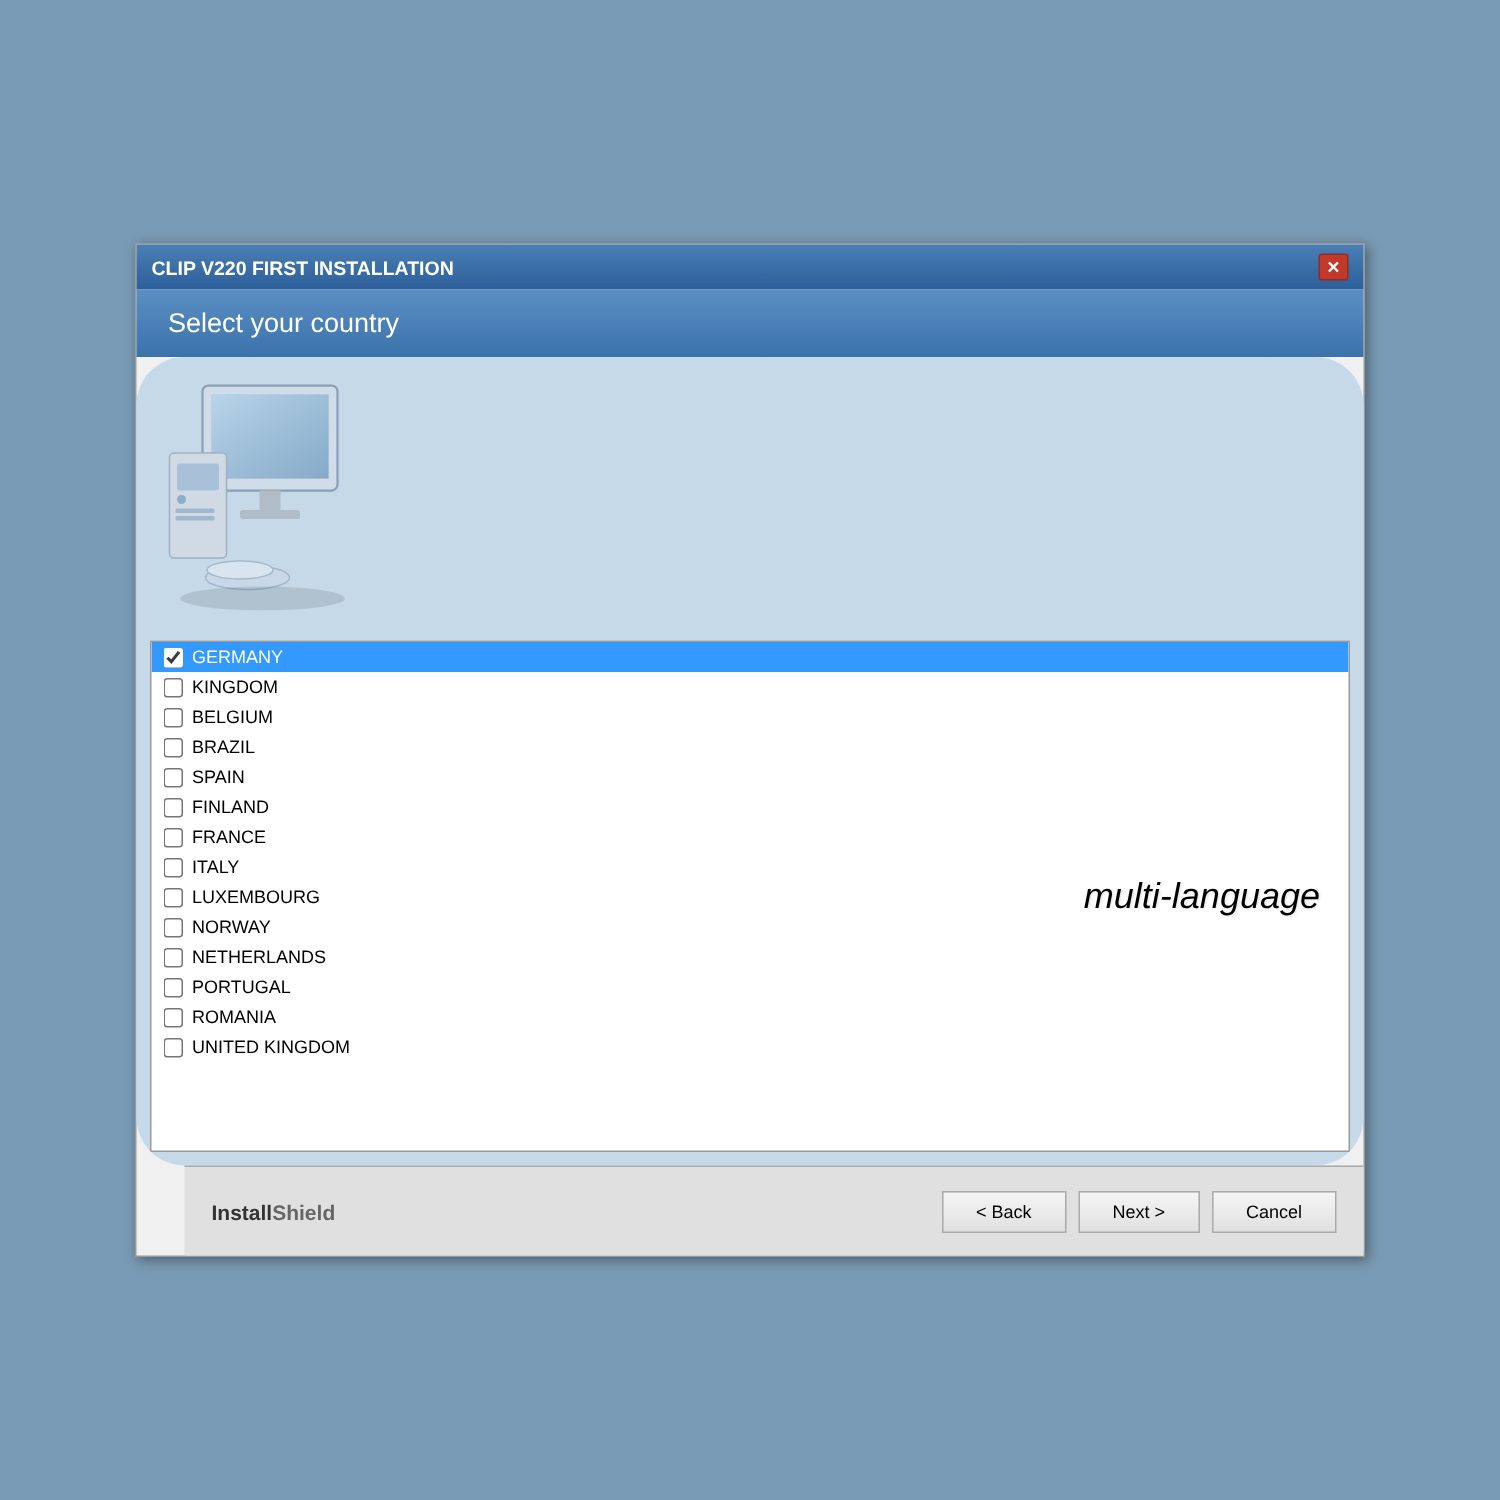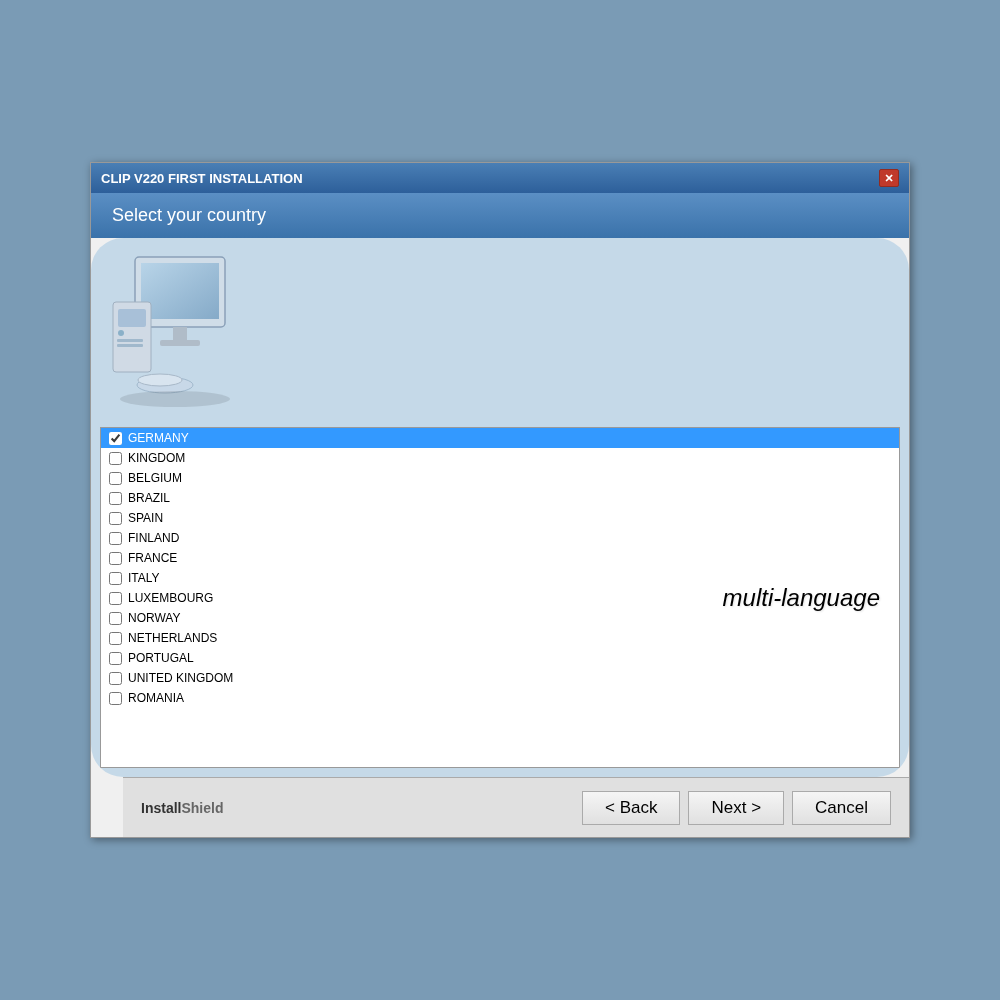--- a/index.html
+++ b/index.html
@@ -187,21 +187,21 @@
 
     .footer-buttons {
       display: flex;
       gap: 8px;
     }
 
     .footer-btn {
       background: linear-gradient(to bottom, #f5f5f5, #e0e0e0);
       border: 1px solid #aaa;
       padding: 6px 22px;
-      font-size: 17px;
+      font-size: 12px;
       cursor: pointer;
       min-width: 80px;
       text-align: center;
       color: #000;
     }
   </style>
 </head>
 <body>
 
 <div class="window">
@@ -293,25 +293,25 @@
             <li class="country-item">
               <input type="checkbox" style="">
               <span>NETHERLANDS</span>
             </li>
             <li class="country-item">
               <input type="checkbox" style="">
               <span>PORTUGAL</span>
             </li>
             <li class="country-item">
               <input type="checkbox" style="">
+              <span>ROMANIA</span>
+            </li>
+            <li class="country-item">
+              <input type="checkbox" style="">
               <span>UNITED KINGDOM</span>
-            </li>
-            <li class="country-item">
-              <input type="checkbox" style="">
-              <span>ROMANIA</span>
             </li>
           </ul>
       </div>
 
       <div class="multilang-overlay">multi-language</div>
 
     </div>
   </div>
 
   <div class="footer-bar">

